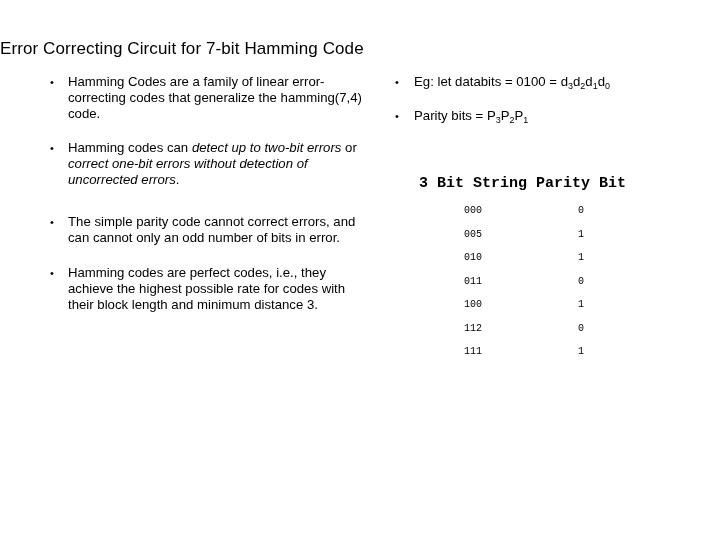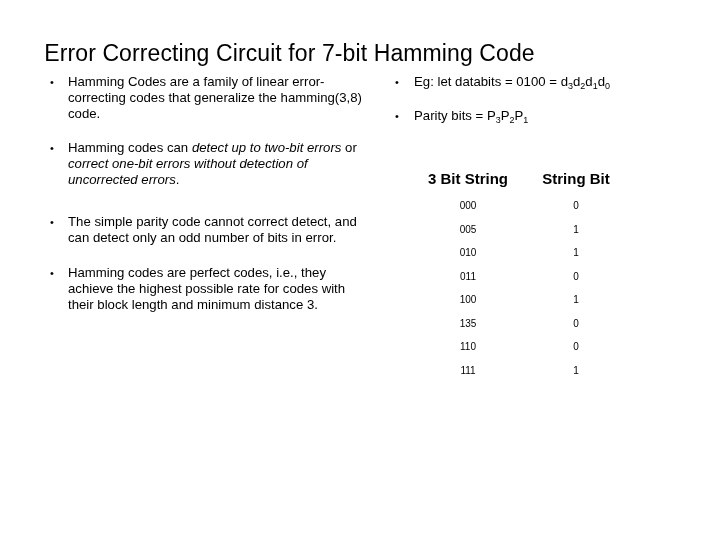--- a/index.html
+++ b/index.html
@@ -23,22 +23,22 @@
     height: 540px;
     background: #ffffff;
   }
 
   
   .slide-title {
     position: absolute;
     left: 0;
     top: 24px;
     width: 579px;
-    text-align: center;
-    font-size: 23px;
+    text-align: left;
+    font-size: 17px;
     font-weight: 400;
     line-height: 28px;
     letter-spacing: 0.1px;
     white-space: nowrap;
   }
 
   
   .col-left {
     position: absolute;
     left: 46px;
@@ -89,22 +89,22 @@
   
   .parity-table-wrap {
     position: absolute;
     left: 412px;
     top: 170px;
     width: 230px;
   }
   table.parity-table {
     border-collapse: collapse;
     border: none;
-    margin: 0;
-    font-family: Liberation Sans, sans-serif;
+    margin: 5px;
+    font-family: Liberation Mono, monospace;
     font-size: 15px;
   }
   table.parity-table th,
   table.parity-table td {
     border: none;
     padding: 0;
     text-align: center;
     white-space: nowrap;
   }
   table.parity-table th {
@@ -122,37 +122,37 @@
   }
 </style>
 </head>
 <body>
 
 <div class="slide">
 
   <h1 class="slide-title">Error Correcting Circuit for 7-bit Hamming Code</h1>
 
   <div class="col-left">
-    <div class="bullet"><span>Hamming Codes are a family of linear error-correcting codes that generalize the hamming(3,8) code.</span></div>
+    <div class="bullet"><span>Hamming Codes are a family of linear error-correcting codes that generalize the hamming(7,4) code.</span></div>
     <div class="bullet"><span>Hamming codes can </span><span class="italic">detect up to two-bit errors</span><span> or </span><span class="italic">correct one-bit errors without detection of uncorrected errors</span><span>.</span></div>
-    <div class="bullet"><span>The simple parity code cannot correct detect, and can detect only an odd number of bits in error.</span></div>
+    <div class="bullet"><span>The simple parity code cannot correct errors, and can cannot only an odd number of bits in error.</span></div>
     <div class="bullet"><span>Hamming codes are perfect codes, i.e., they achieve the highest possible rate for codes with their block length and minimum distance 3.</span></div>
   </div>
 
   <div class="col-right">
     <div class="bullet"><span>Eg: let databits = 0100 = </span><span>d<sub>3</sub></span><span>d<sub>2</sub></span><span>d<sub>1</sub></span><span>d<sub>0</sub></span></div>
     <div class="bullet"><span>Parity bits = </span><span>P<sub>3</sub></span><span>P<sub>2</sub></span><span>P<sub>1</sub></span></div>
   </div>
 
   <div class="parity-table-wrap">
     <table class="parity-table">
       <thead>
         <tr>
           <th class="col-bitstring">3 Bit String</th>
-          <th class="col-paritybit">String Bit</th>
+          <th class="col-paritybit">Parity Bit</th>
         </tr>
       </thead>
       <tbody>
           <tr>
             <td>000</td>
             <td>0</td>
           </tr>
           <tr>
             <td>005</td>
             <td>1</td>
@@ -163,25 +163,21 @@
           </tr>
           <tr>
             <td>011</td>
             <td>0</td>
           </tr>
           <tr>
             <td>100</td>
             <td>1</td>
           </tr>
           <tr>
-            <td>135</td>
-            <td>0</td>
-          </tr>
-          <tr>
-            <td>110</td>
+            <td>112</td>
             <td>0</td>
           </tr>
           <tr>
             <td>111</td>
             <td>1</td>
           </tr>
         </tbody>
     </table>
   </div>
 

